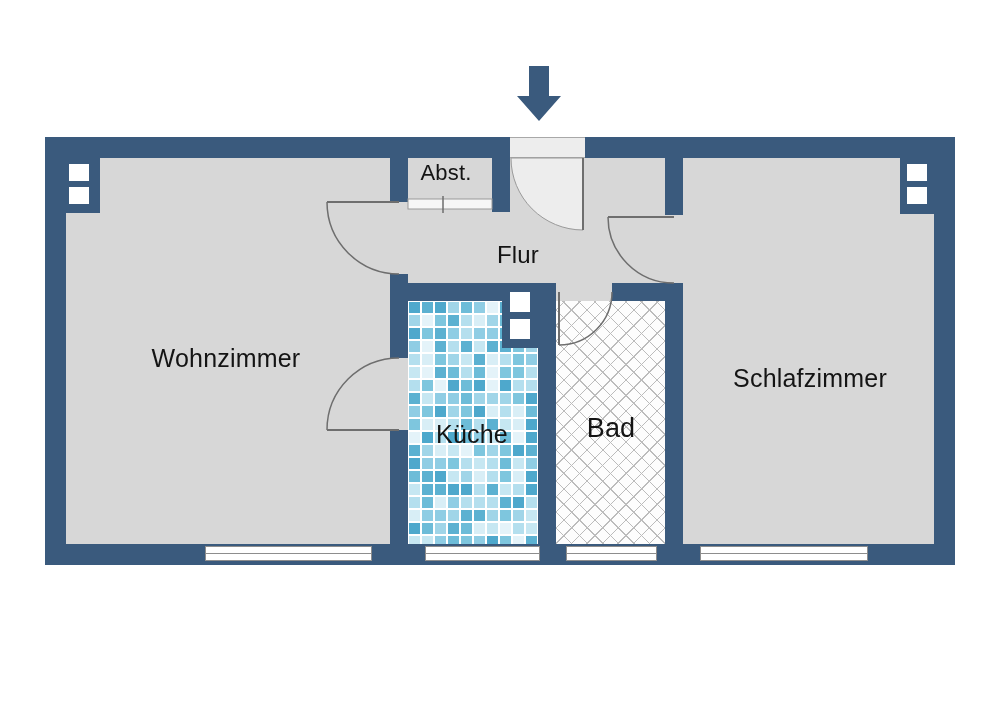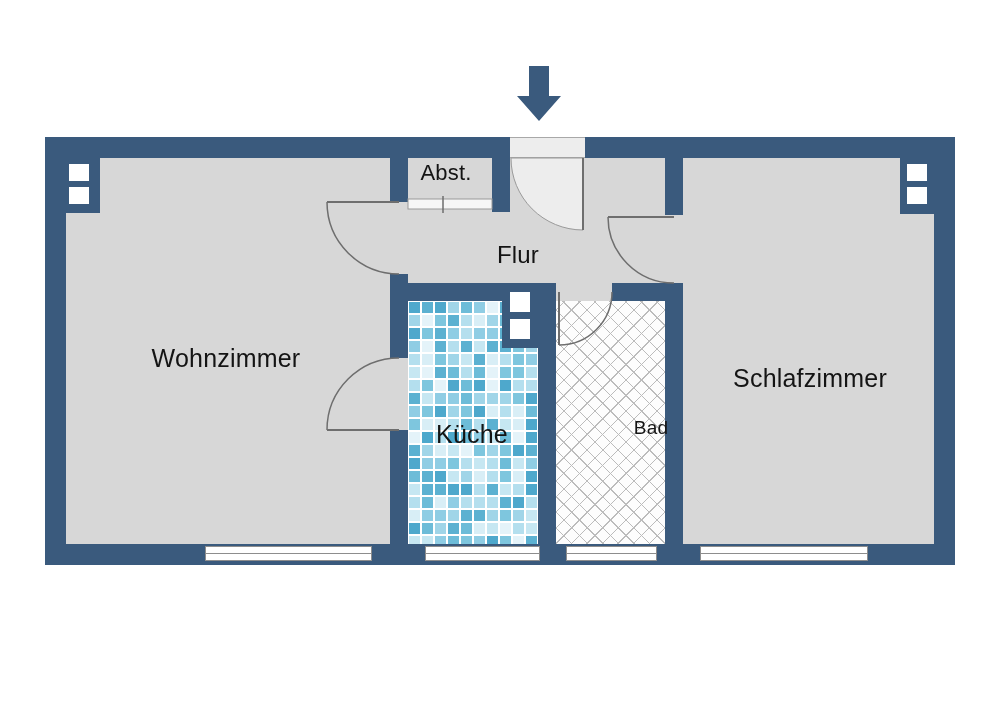--- a/index.html
+++ b/index.html
@@ -291,17 +291,17 @@
 
     <rect x="408" y="199" width="84" height="10" style="fill:#f6f6f6;stroke:#9a9a9a;stroke-width:1;"></rect>
     <line x1="443" y1="196" x2="443" y2="213" style="stroke:var(--outline);stroke-width:1.5;"></line>
 
     <polygon points="529,66 549,66 549,96 561,96 539,121 517,96 529,96" style="fill:var(--wall);"></polygon>
   </svg>
 
   <div class="room-label" style="left:226px;top:358px;font-size:25px;">Wohnzimmer</div>
   <div class="room-label" style="left:810px;top:378px;font-size:25px;">Schlafzimmer</div>
   <div class="room-label" style="left:472px;top:434px;font-size:25px;">Küche</div>
-  <div class="room-label" style="left:611px;top:428px;font-size:19px;margin-left:40px;">Bad</div>
+  <div class="room-label" style="left:611px;top:428px;font-size:27px;">Bad</div>
   <div class="room-label" style="left:518px;top:255px;font-size:24px;">Flur</div>
   <div class="room-label" style="left:446px;top:173px;font-size:22px;">Abst.</div>
 
 </div>
 
 </body></html>

